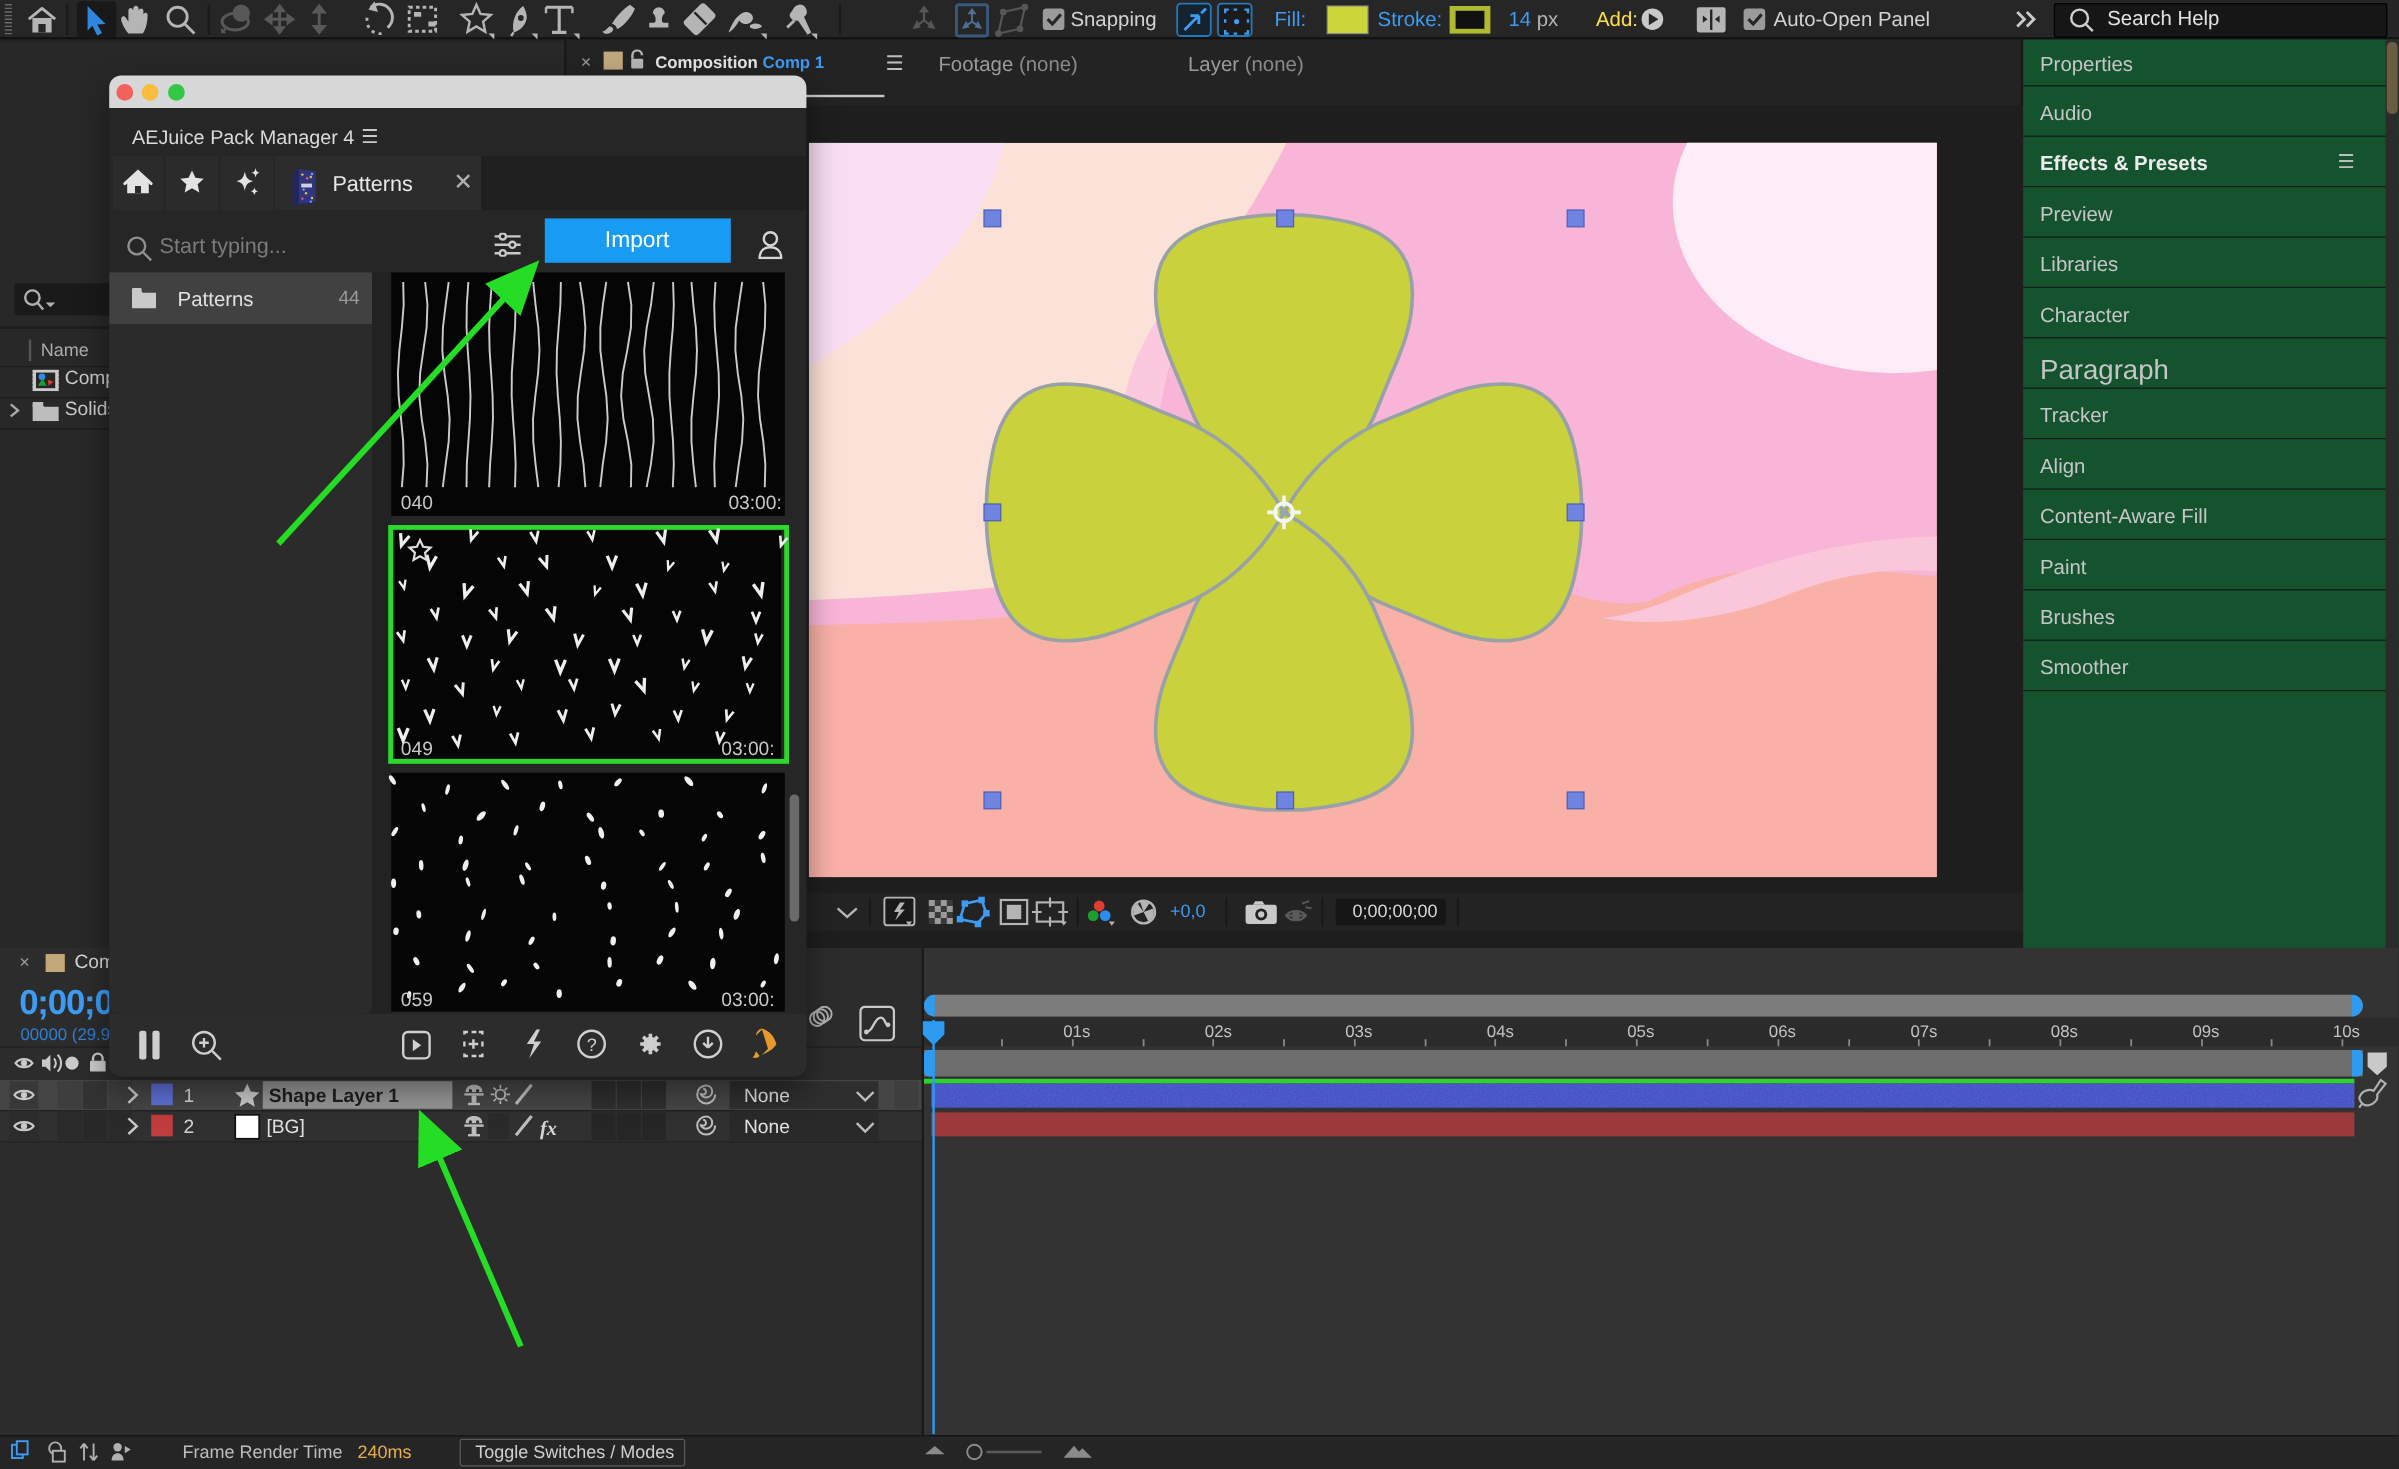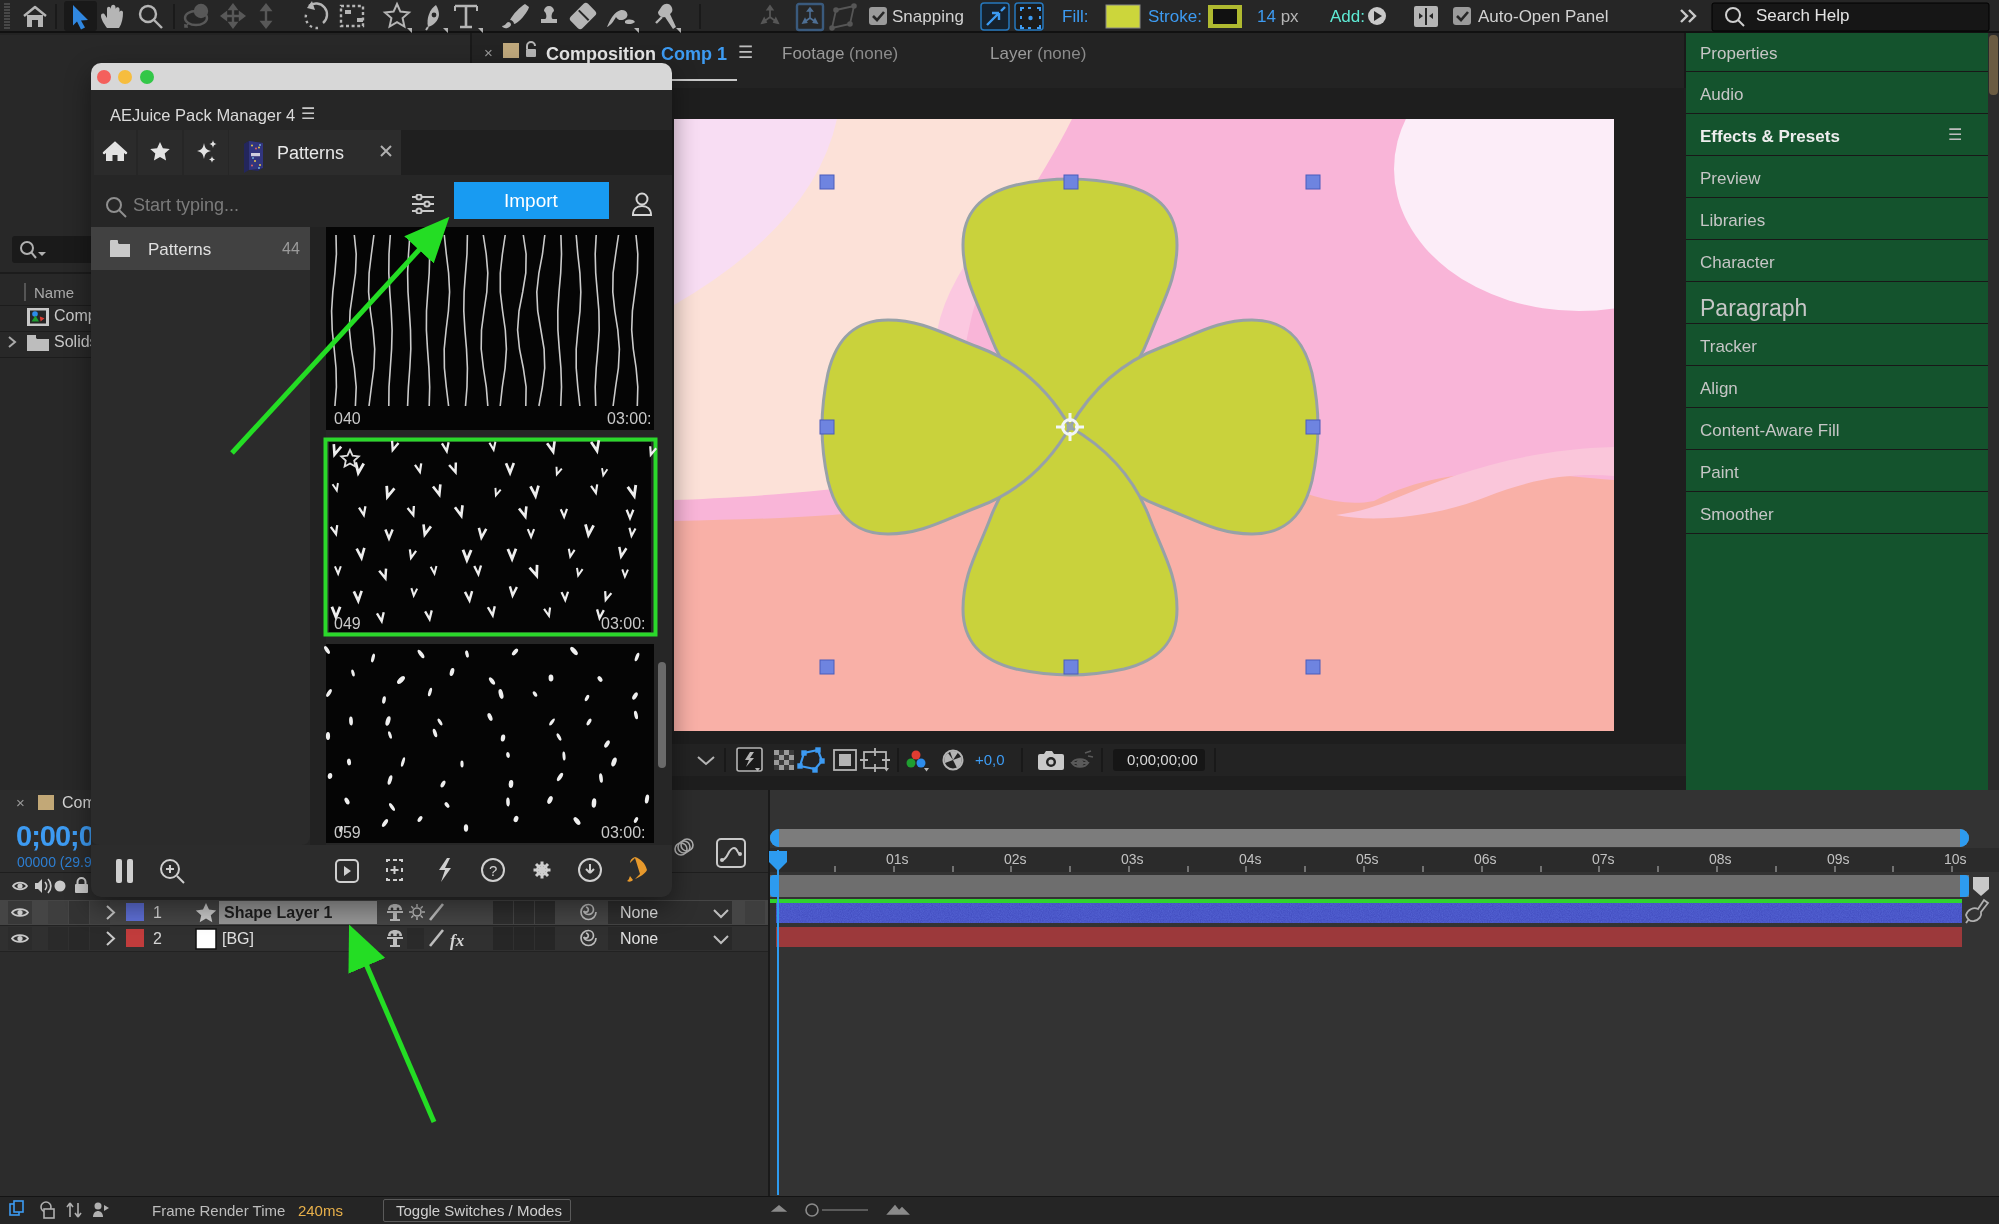--- a/index.html
+++ b/index.html
@@ -137,36 +137,36 @@
       </g>
 
       <rect x="1712" y="3" width="277" height="28" rx="2" fill="#161616" stroke="#000" stroke-width="1"></rect>
       <circle cx="1733" cy="15" r="7" fill="none" stroke="#cfcfcf" stroke-width="2"></circle>
       <path d="M1738 20l6 6" stroke="#cfcfcf" stroke-width="2"></path>
     </svg>
     <span class="txt" style="left:892px;top:7px;font-size:17px;color:#d2d2d2;">Snapping</span>
     <span class="txt" style="left:1062px;top:7px;font-size:17px;color:#3d9bf2;">Fill:</span>
     <span class="txt" style="left:1148px;top:7px;font-size:17px;color:#3d9bf2;">Stroke:</span>
     <span class="txt" style="left:1257px;top:7px;font-size:17px;color:#3d9bf2;">14 <span style="color:#b5b5b5;">px</span></span>
-    <span class="txt" style="left:1330px;top:7px;font-size:17px;color:#5eead4;">Add:</span>
+    <span class="txt" style="left:1330px;top:7px;font-size:17px;color:#fde047;">Add:</span>
     <span class="txt" style="left:1478px;top:7px;font-size:17px;color:#d2d2d2;">Auto-Open Panel</span>
     <span class="txt" style="left:1756px;top:6px;font-size:17px;color:#e3e3e3;">Search Help</span>
   </div>
 
   <div class="abs" id="headers" style="left:0;top:33px;width:1999px;height:55px;background:#232323;">
     <span class="txt" style="left:28px;top:11px;font-size:17px;font-weight:bold;color:#dcdcdc;">Project</span>
     <span class="txt" style="left:103px;top:9px;font-size:17px;color:#bdbdbd;">☰</span>
     <div class="abs" style="left:470px;top:0;width:2px;height:55px;background:#191919;"></div>
     <span class="txt" style="left:484px;top:11px;font-size:15px;color:#9a9a9a;">×</span>
     <div class="abs" style="left:503px;top:10px;width:16px;height:15px;background:#bfa87c;"></div>
     <svg class="ico" style="left:524px;top:8px;" width="14" height="18" viewBox="0 0 14 18">
         <path d="M3 8V5a4 4 0 0 1 8 0" fill="none" stroke="#b5b5b5" stroke-width="2"></path>
         <rect x="2" y="8" width="10" height="8" rx="1" fill="#b5b5b5"></rect>
       </svg>
-    <span class="txt" style="left:546px;top:11px;font-size:18px;font-weight:bold;color:#e6e6e6;">Composition <span style="color:#3d9bf2;">Comp 1</span></span>
+    <span class="txt" style="left:546px;top:11px;font-size:14px;font-weight:bold;color:#e6e6e6;">Composition <span style="color:#3d9bf2;">Comp 1</span></span>
     <span class="txt" style="left:738px;top:9px;font-size:17px;color:#bdbdbd;">☰</span>
     <div class="abs" style="left:474px;top:46px;width:263px;height:2px;background:#c8c8c8;"></div>
     <span class="txt" style="left:782px;top:11px;font-size:17px;color:#9a9a9a;">Footage <span style="color:#8a8a8a;">(none)</span></span>
     <span class="txt" style="left:990px;top:11px;font-size:17px;color:#9a9a9a;">Layer <span style="color:#8a8a8a;">(none)</span></span>
     <div class="abs" style="left:1684px;top:0;width:2px;height:55px;background:#191919;"></div>
   </div>
 
   <div class="abs" id="project" style="left:0;top:35px;width:470px;height:755px;background:#282828;">
 
     <div class="abs" style="left:12px;top:201px;width:120px;height:27px;background:#1a1a1a;border-radius:3px;"></div>
@@ -330,20 +330,23 @@
           <span class="txt" style="left:14px;top:13px;font-size:17px;color:#c6c6c6;">Tracker</span>
         </div>
       <div style="height:42px;border-bottom:1px solid #181818;position:relative;">
           <span class="txt" style="left:14px;top:13px;font-size:17px;color:#c6c6c6;">Align</span>
         </div>
       <div style="height:42px;border-bottom:1px solid #181818;position:relative;">
           <span class="txt" style="left:14px;top:13px;font-size:17px;color:#c6c6c6;">Content-Aware Fill</span>
         </div>
       <div style="height:42px;border-bottom:1px solid #181818;position:relative;">
           <span class="txt" style="left:14px;top:13px;font-size:17px;color:#c6c6c6;">Paint</span>
+        </div>
+      <div style="height:42px;border-bottom:1px solid #181818;position:relative;">
+          <span class="txt" style="left:14px;top:13px;font-size:17px;color:#c6c6c6;">Brushes</span>
         </div>
       <div style="height:42px;border-bottom:1px solid #181818;position:relative;">
           <span class="txt" style="left:14px;top:13px;font-size:17px;color:#c6c6c6;">Smoother</span>
         </div>
     </div>
     <div class="abs" style="left:302px;top:0;width:11px;height:757px;background:#2b2b2b;"></div>
     <div class="abs" style="left:303px;top:2px;width:9px;height:60px;background:#6b5c42;border-radius:4px;"></div>
   </div>
 
   <div class="abs" id="timeline" style="left:0;top:790px;width:1999px;height:406px;background:#2c2c2c;">

